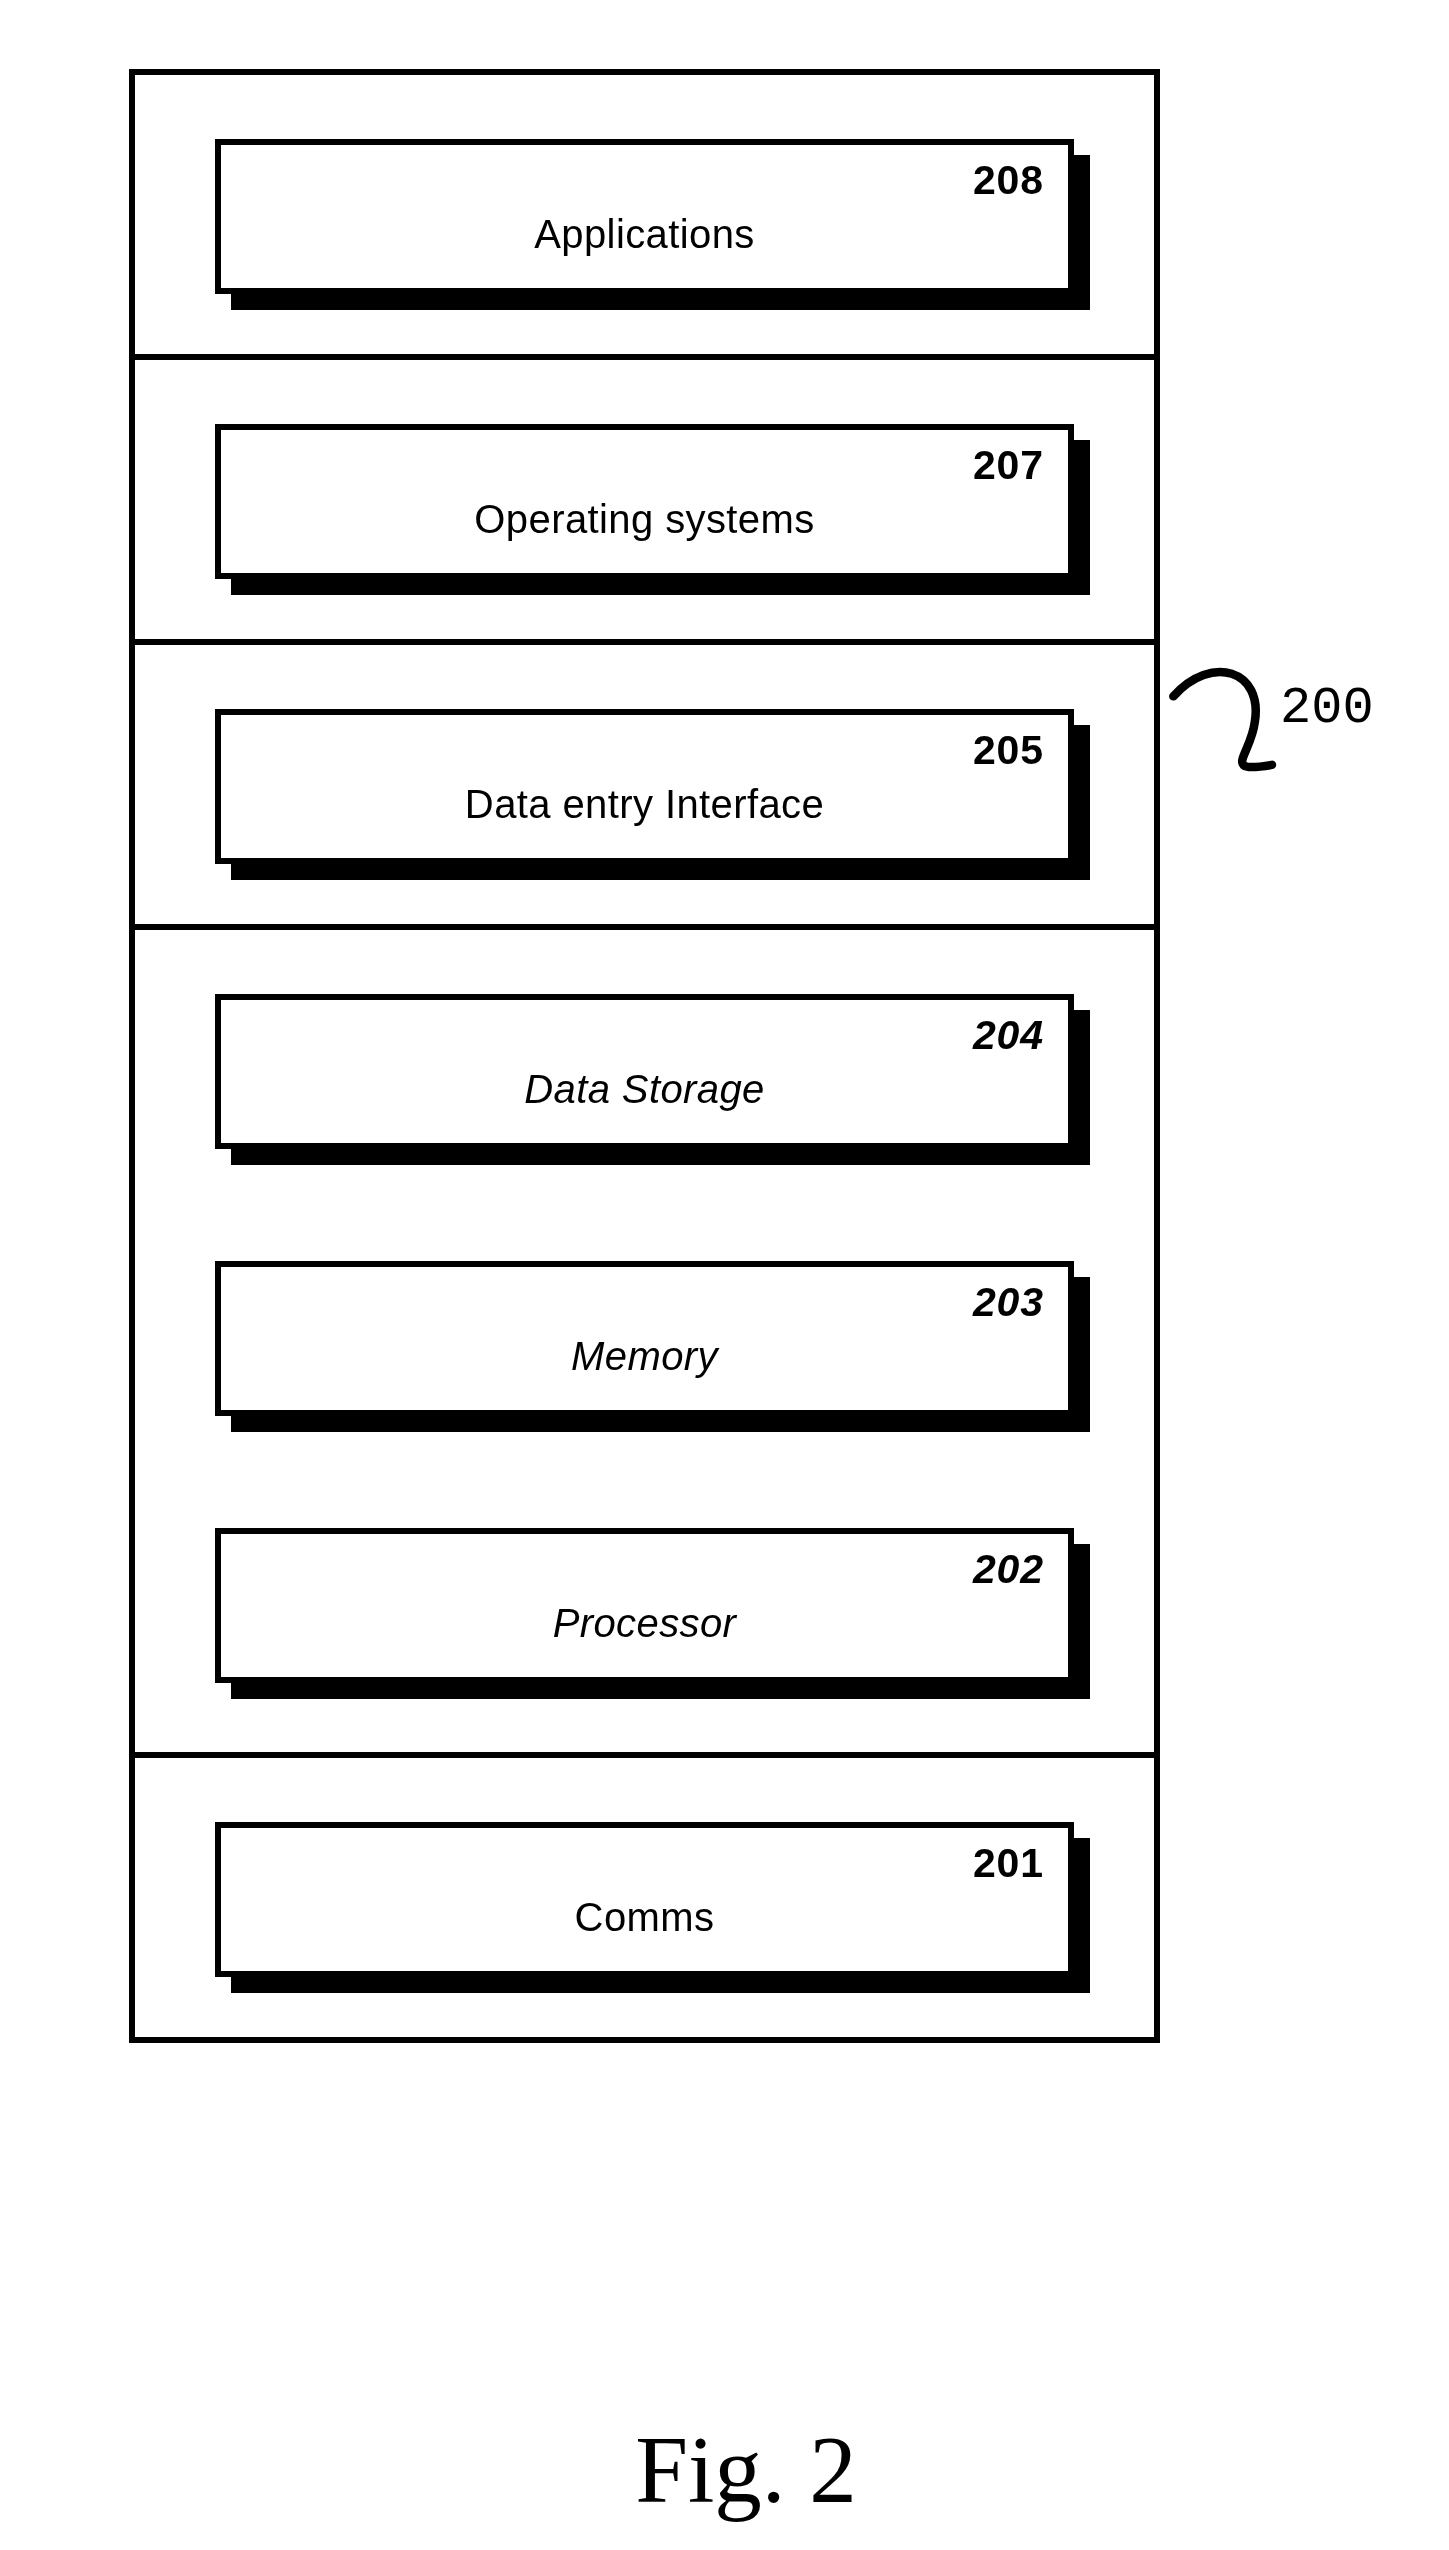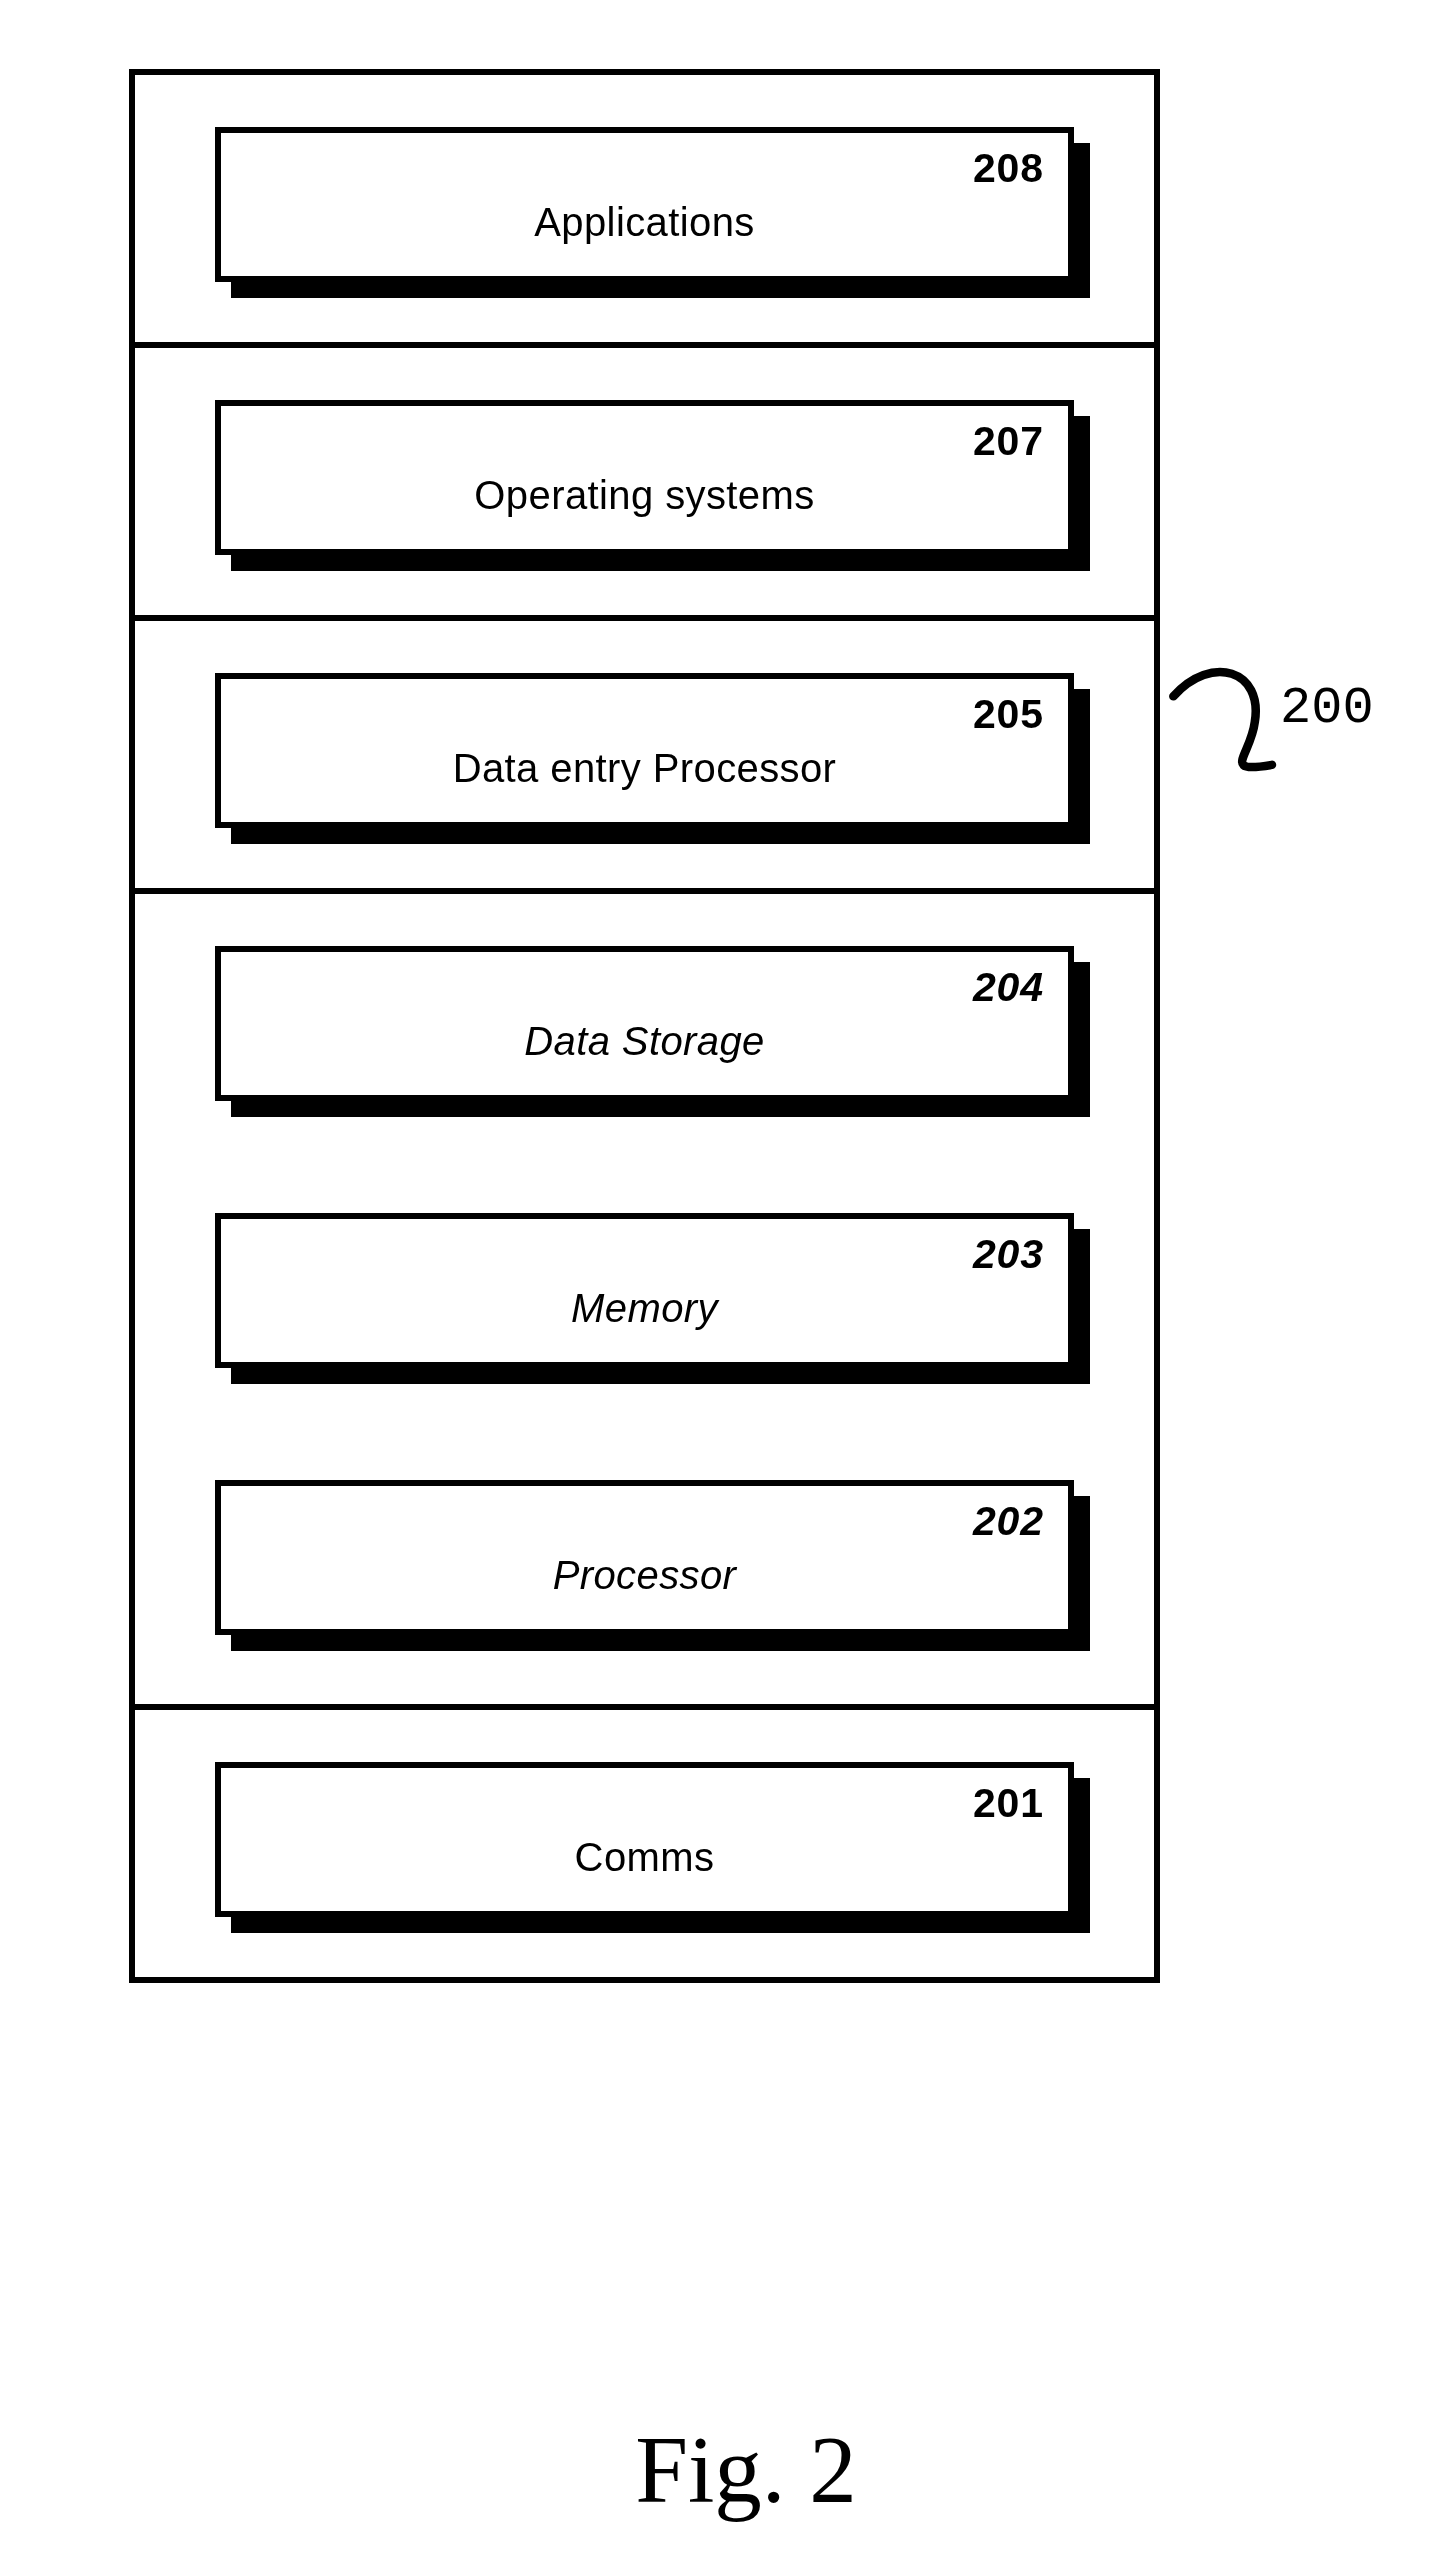--- a/index.html
+++ b/index.html
@@ -19,20 +19,21 @@
     left: 129px;
     top: 69px;
     width: 1031px;
     border: 6.9px solid #000;
     box-sizing: border-box;
   }
   .section {
     border-bottom: 6.9px solid #000;
     padding: 52px 60px 60px 60px;
     box-sizing: border-box;
+    margin-top: 12px;
   }
   .section:last-child {
     border-bottom: none;
   }
   .section.multi {
     padding-top: 52px;
     padding-bottom: 69px;
     font-style: italic;
   }
   .block {
@@ -138,21 +139,21 @@
         </div>
       </div>
     </div>
 
 
     <div class="section">
       <div class="block">
         <div class="shadow"></div>
         <div class="face">
           <div class="num">205</div>
-          <div class="label">Data entry Processor</div>
+          <div class="label">Data entry Interface</div>
         </div>
       </div>
     </div>
 
     <div class="section multi">
       <div class="block">
         <div class="shadow"></div>
         <div class="face">
           <div class="num">204</div>
           <div class="label">Data Storage</div>

